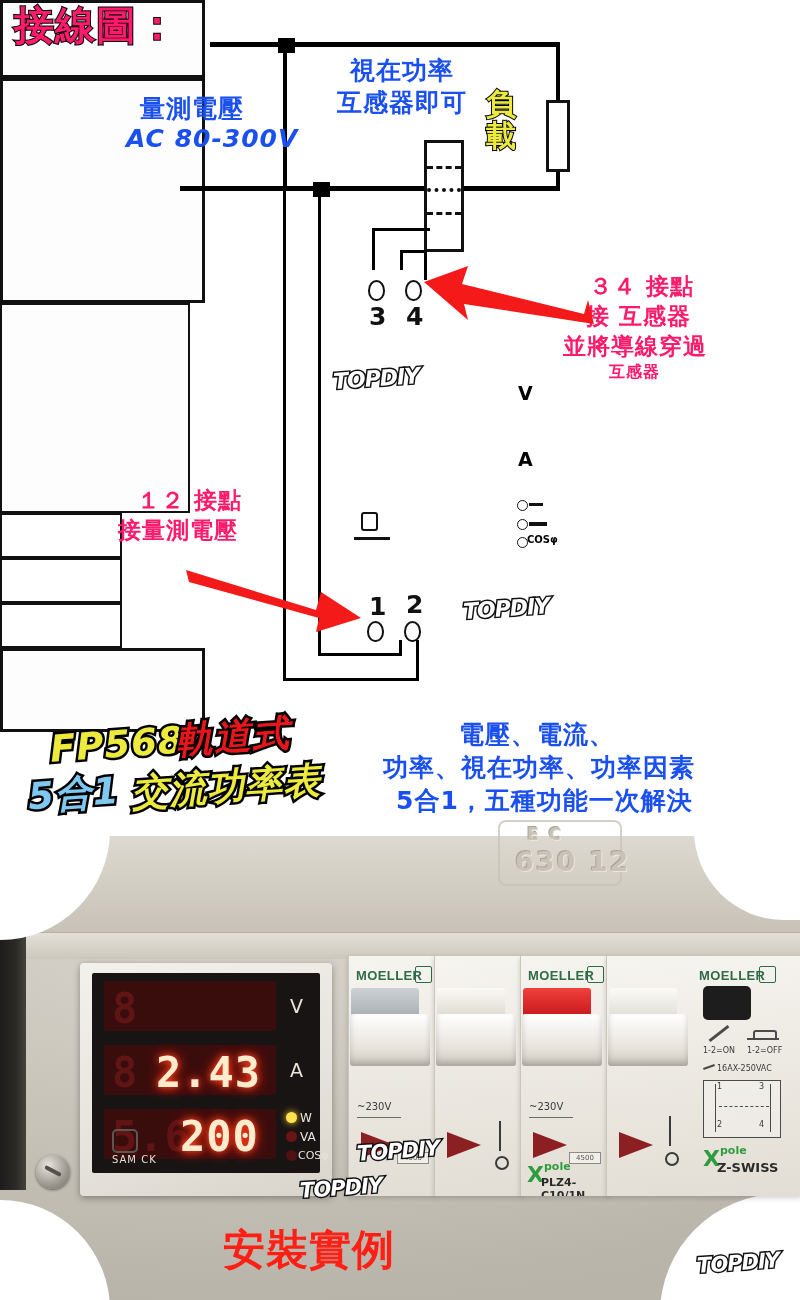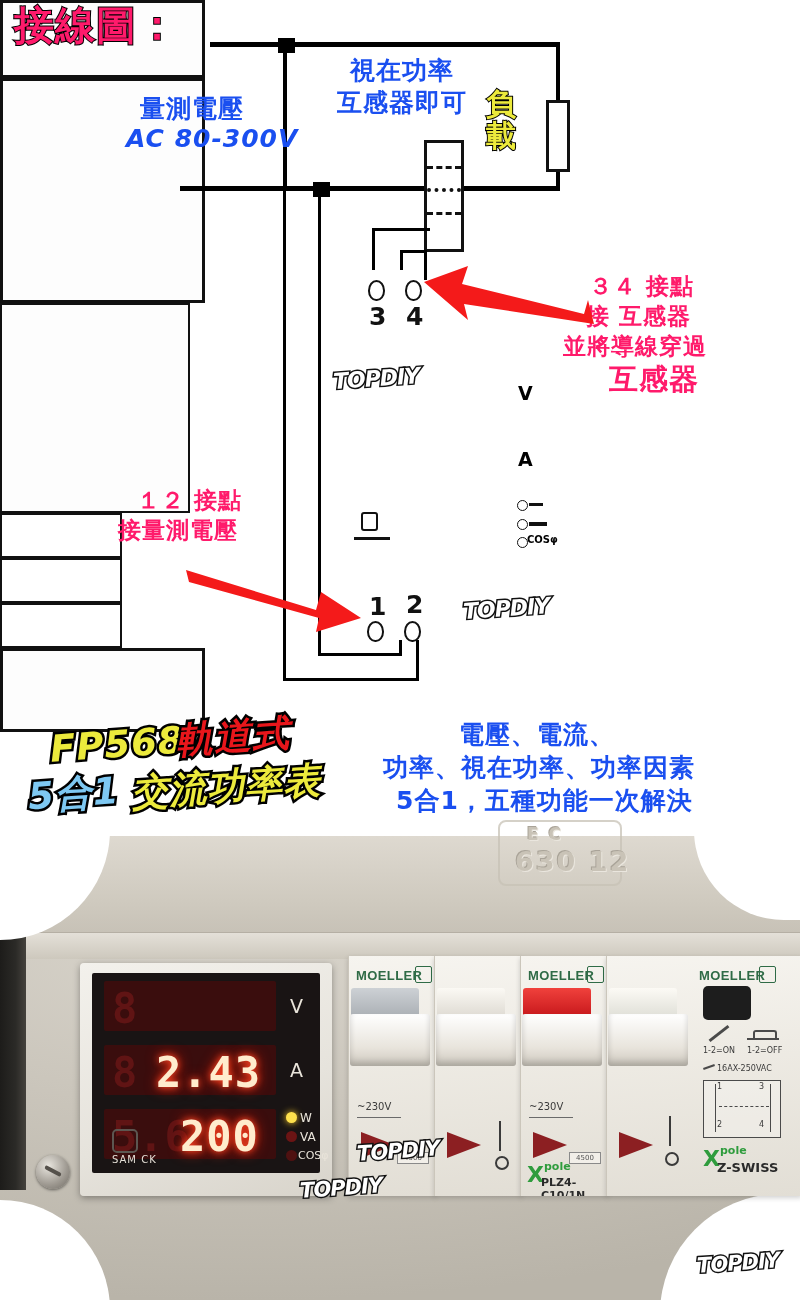--- a/index.html
+++ b/index.html
@@ -316,21 +316,21 @@
     <div class="tnum" style="left:406px;top:590px;">2</div>
     <div class="terminal" style="left:367px;top:621px;"></div>
     <div class="terminal" style="left:404px;top:621px;"></div>
 
     <div class="abs topdiy" style="left:333px;top:366px;font-size:22px;">TOPDIY</div>
     <div class="abs topdiy" style="left:463px;top:596px;font-size:22px;">TOPDIY</div>
 
     <div class="abs hand pink" style="left:589px;top:274px;font-size:23px;">３４ 接點</div>
     <div class="abs hand pink" style="left:586px;top:304px;font-size:23px;">接 互感器</div>
     <div class="abs hand pink" style="left:563px;top:334px;font-size:23px;">並將導線穿過</div>
-    <div class="abs hand pink" style="left:609px;top:364px;font-size:29px;">互感器</div>
+    <div class="abs hand pink" style="left:609px;top:364px;font-size:16px;">互感器</div>
 
     <div class="abs hand pink" style="left:137px;top:488px;font-size:23px;">１２ 接點</div>
     <div class="abs hand pink" style="left:118px;top:518px;font-size:23px;">接量測電壓</div>
 
     <svg class="arrow-svg" style="left:424px;top:262px;" width="170" height="70" viewBox="0 0 170 70">
       <polygon points="0,20 44,4 38,22 160,52 164,38 170,62 40,42 44,58" fill="#f41a1a"></polygon>
     </svg>
     <svg class="arrow-svg" style="left:186px;top:570px;" width="175" height="70" viewBox="0 0 175 70">
       <polygon points="0,0 130,40 135,22 175,48 130,62 133,48 3,12" fill="#f41a1a"></polygon>
     </svg>
@@ -457,17 +457,18 @@
   </div>
 
   <div class="emboss-frame"></div>
   <div class="emboss-small">E C</div>
   <div class="emboss">630 12</div>
 
   <div class="screw">
     <div class="screw-slot"></div>
   </div>
 
+  <div class="abs hand" style="left:223px;top:1228px;font-size:42px;color:#ff1f14;">安裝實例</div>
   <div class="abs topdiy" style="left:300px;top:1176px;font-size:21px;">TOPDIY</div>
   <div class="abs topdiy" style="left:697px;top:1251px;font-size:21px;">TOPDIY</div>
   <div class="abs topdiy" style="left:357px;top:1139px;font-size:21px;">TOPDIY</div>
 
 </div>
 
 </body></html>

